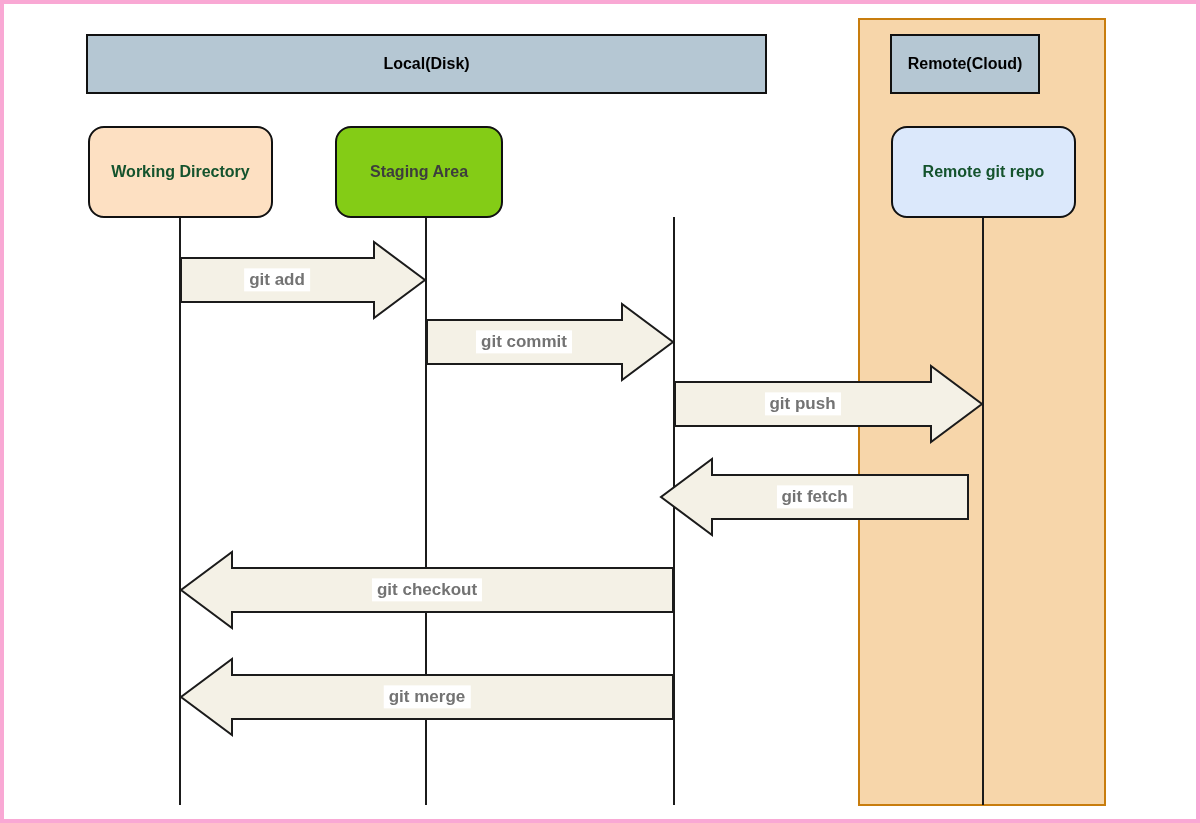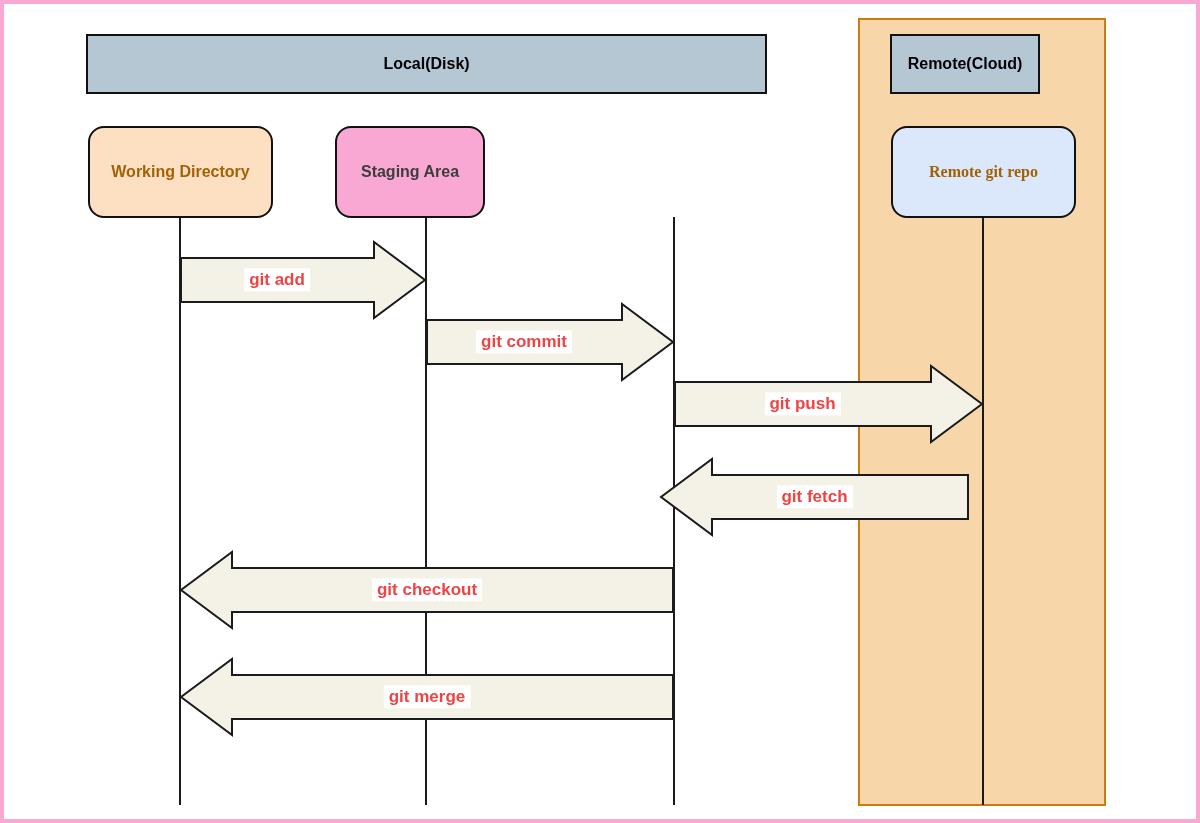--- a/index.html
+++ b/index.html
@@ -38,27 +38,27 @@
   .group-header.local  { left: 82px;  width: 681px; }
   .group-header.remote { left: 886px; width: 150px; text-align: center; }
 
   
   .node {
     position: absolute;
     top: 122px; height: 92px;
     border: 2px solid #111111;
     border-radius: 16px;
     display: flex; align-items: center; justify-content: center;
-    font-weight: 700; font-size: 16px; color: #a16207;
+    font-weight: 700; font-size: 16px; color: #14532d;
     z-index: 3;
   }
   .node.working-directory { left: 84px;  width: 185px; background: #fde0c2; }
-  .node.staging-area      { left: 331px; width: 150px; background: #f9a8d4; color: #3d3d3d; }
+  .node.staging-area      { left: 331px; width: 168px; background: #84cc16; color: #3d3d3d; }
   .node.local-git-repo    { left: 578px; width: 185px; background: #d5e8d4; }
-  .node.remote-git-repo   { left: 887px; width: 185px; background: #dbe8fb; font-family: Liberation Serif, serif; }
+  .node.remote-git-repo   { left: 887px; width: 185px; background: #dbe8fb; }
 
   
   .lifeline {
     position: absolute;
     top: 213px; height: 588px; width: 2px;
     background: #1b1b1b;
     z-index: 2;
   }
   .lifeline.wd      { left: 175px; }
   .lifeline.staging { left: 421px; }
@@ -71,21 +71,21 @@
     height: 78px;
     z-index: 4;
   }
   .arrow svg { display: block; overflow: visible; }
   .arrow .arrow-label {
     position: absolute;
     top: 39px;
     transform: translate(-50%, -50%);
     background: #ffffff;
     padding: 1px 5px;
-    font-weight: 700; font-size: 17px; color: #ef4444;
+    font-weight: 700; font-size: 17px; color: #737373;
     white-space: nowrap;
     line-height: 1.25;
   }
   .arrow.dir-right .arrow-label { left: calc(50% - 26px); }
   .arrow.dir-left  .arrow-label { left: 50%; }
 
   .arrow.git-add      { left: 176px; top: 237px; width: 246px; }
   .arrow.git-commit   { left: 422px; top: 299px; width: 248px; }
   .arrow.git-push     { left: 670px; top: 361px; width: 309px; text-align: right; }
   .arrow.git-fetch    { left: 656px; top: 454px; width: 309px; }

